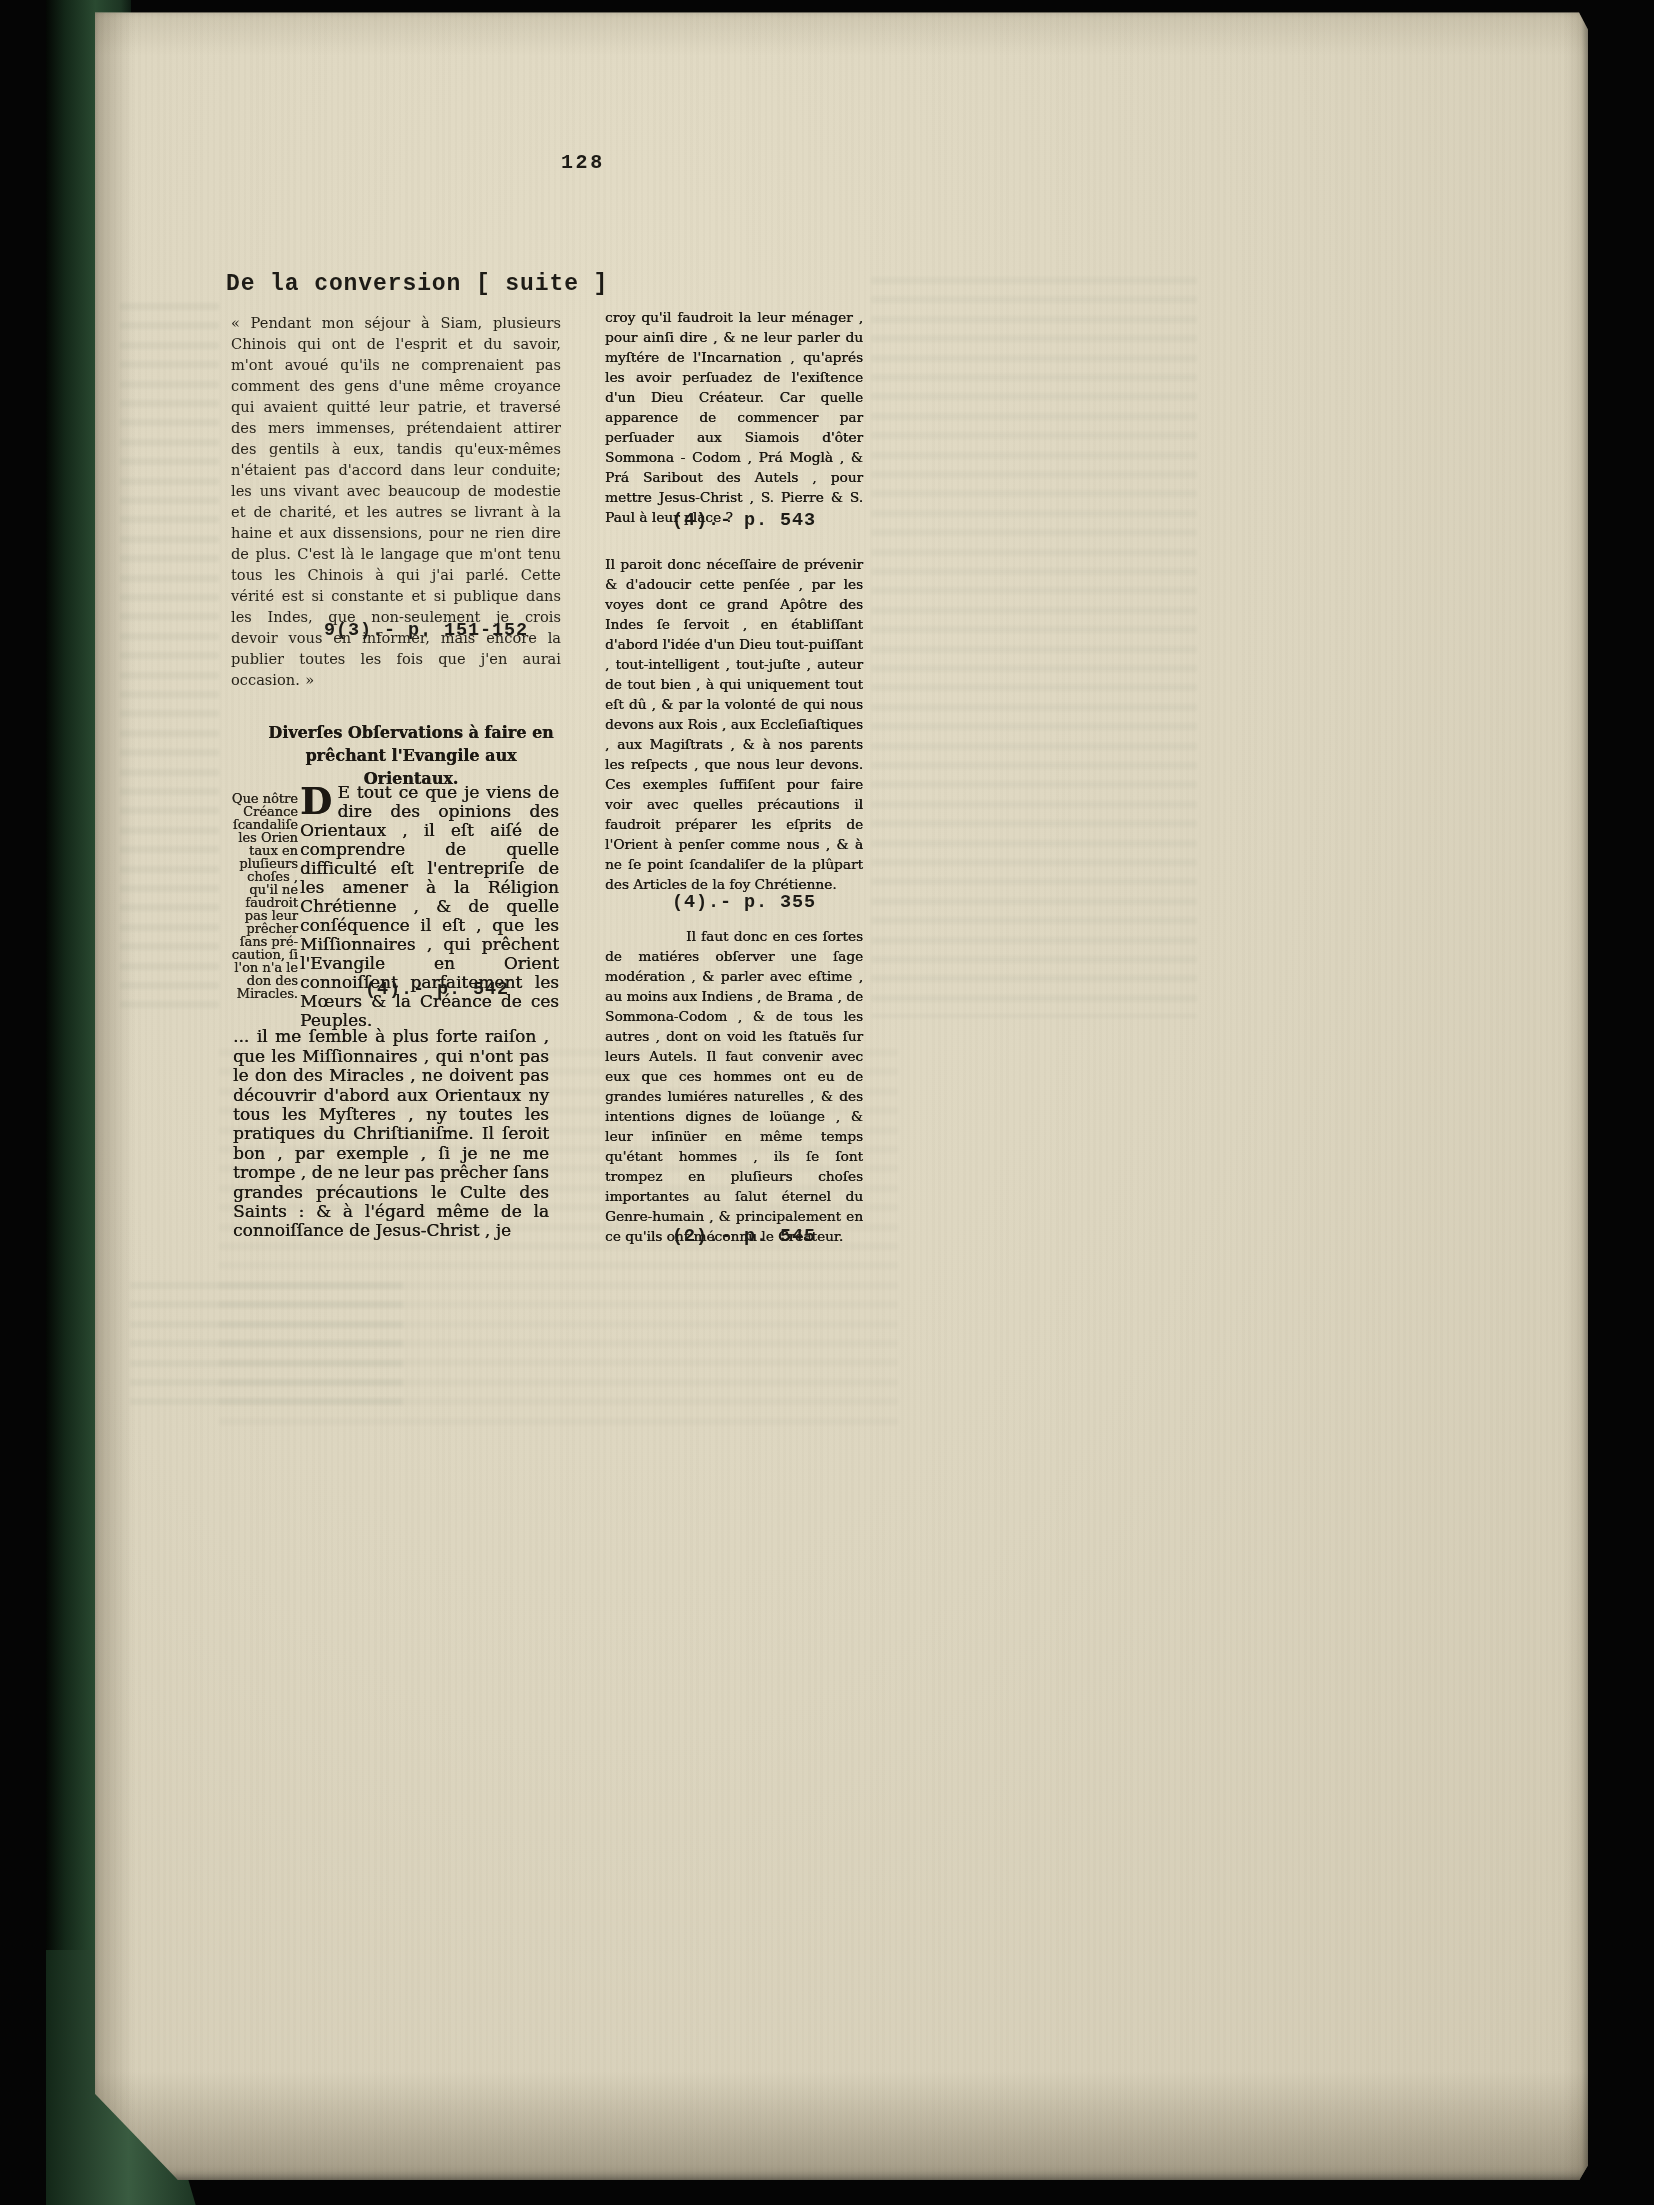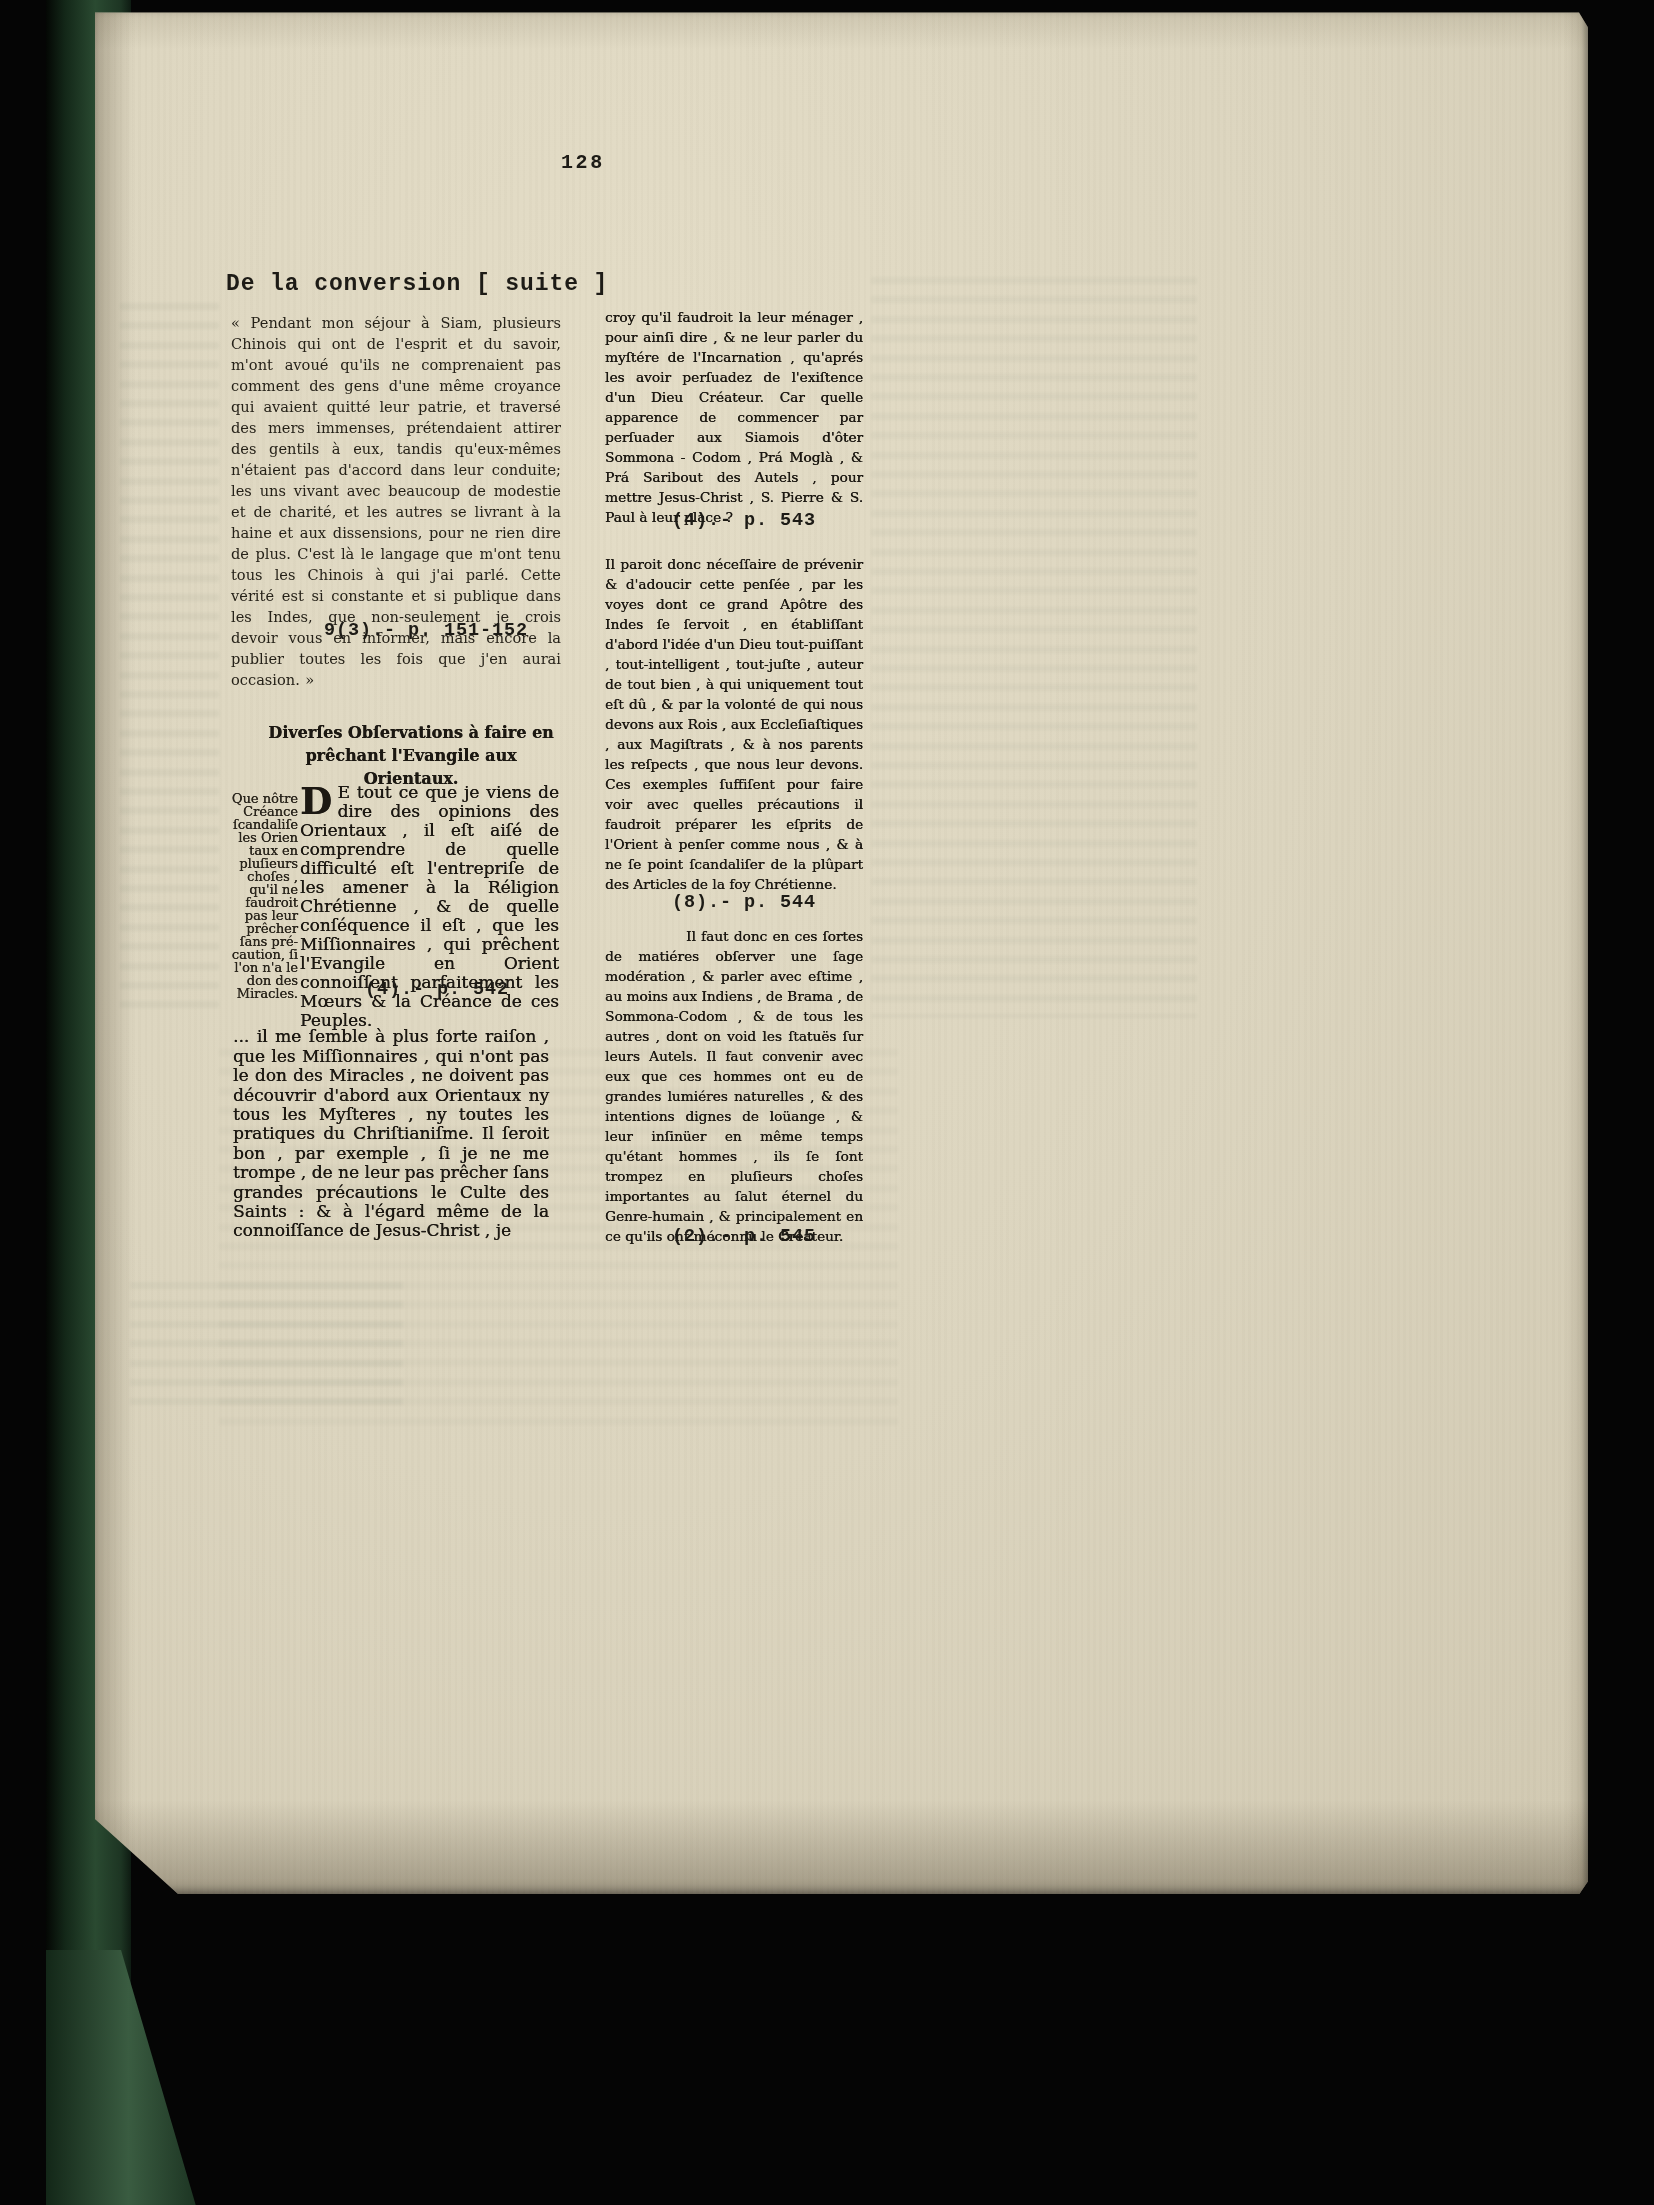--- a/index.html
+++ b/index.html
@@ -16,21 +16,21 @@
     position:absolute;left:46px;top:0;width:85px;height:2206px;
     background:linear-gradient(90deg,#040704 0%,#132718 22%,#2a4a31 58%,#1d3523 88%,#0e1b12 100%);
   }
   .spine-foot{
     position:absolute;left:46px;top:1950px;width:150px;height:256px;
     background:linear-gradient(90deg,#132718 0%,#3a5c41 55%,#1d3523 100%);
     clip-path:polygon(0 0,50% 0,100% 100%,0 100%);
   }
   
   .page{
-    position:absolute;left:95px;top:12.4px;width:1493px;height:1882px;
+    position:absolute;left:95px;top:12.4px;width:1493px;height:2168px;
     clip-path:polygon(0 0,99.4% 0,100% 0.8%,100% 99.3%,99.4% 100%,5.6% 100%,0 96%);
     background:
       linear-gradient(90deg,rgba(70,60,40,.30) 0,rgba(70,60,40,0) 2.6%),
       linear-gradient(270deg,rgba(70,60,40,.18) 0,rgba(70,60,40,0) 1.6%),
       linear-gradient(0deg,rgba(55,45,28,.34) 0,rgba(55,45,28,0) 5%),
       linear-gradient(180deg,rgba(95,85,60,.14) 0,rgba(95,85,60,0) 2%),
       repeating-linear-gradient(90deg,rgba(120,110,85,.03) 0 2.6px,rgba(0,0,0,0) 2.6px 6.2px),
       radial-gradient(ellipse at 35% 22%,#e4ddc7 0%,#dcd5bf 52%,#d1c9b2 100%);
     box-shadow:inset -4.4px 0 7px -2.6px rgba(0,0,0,.35),inset 0 -7px 10.6px -4.4px rgba(0,0,0,.40);
   }
@@ -123,21 +123,21 @@
     <div class="abs typed citation" style="left:270px;top:967px;">(4).- p. 542</div>
 
     <div class="abs serif-old old-left" style="left:138px;top:1015px;width:316px;line-height:19.4px;">... il me ſemble à plus forte raiſon , que les Miſſionnaires , qui n'ont pas le don des Miracles , ne doivent pas découvrir d'abord aux Orientaux ny tous les Myſteres , ny toutes les pratiques du Chriſtianiſme. Il ſeroit bon , par exemple , ſi je ne me trompe , de ne leur pas prêcher ſans grandes précautions le Culte des Saints : &amp; à l'égard même de la connoiſſance de Jesus-Christ , je</div>
 
     <div class="abs serif-old old-right" style="left:510px;top:295px;width:258px;">croy qu'il faudroit la leur ménager , pour ainſi dire , &amp; ne leur parler du myſtére de l'Incarnation , qu'aprés les avoir perſuadez de l'exiſtence d'un Dieu Créateur. Car quelle apparence de commencer par perſuader aux Siamois d'ôter Sommona - Codom , Prá Moglà , &amp; Prá Saribout des Autels , pour mettre Jesus-Christ , S. Pierre &amp; S. Paul à leur place ?</div>
 
     <div class="abs typed citation" style="left:577px;top:498px;">(4).- p. 543</div>
 
     <div class="abs serif-old old-right" style="left:510px;top:542px;width:258px;">Il paroit donc néceſſaire de prévenir &amp; d'adoucir cette penſée , par les voyes dont ce grand Apôtre des Indes ſe ſervoit , en établiſſant d'abord l'idée d'un Dieu tout-puiſſant , tout-intelligent , tout-juſte , auteur de tout bien , à qui uniquement tout eſt dû , &amp; par la volonté de qui nous devons aux Rois , aux Eccleſiaſtiques , aux Magiſtrats , &amp; à nos parents les reſpects , que nous leur devons. Ces exemples ſuffiſent pour faire voir avec quelles précautions il faudroit préparer les eſprits de l'Orient à penſer comme nous , &amp; à ne ſe point ſcandaliſer de la plûpart des Articles de la foy Chrétienne.</div>
 
-    <div class="abs typed citation" style="left:577px;top:880px;">(8).- p. 544</div>
+    <div class="abs typed citation" style="left:577px;top:880px;">(4).- p. 355</div>
 
     <div class="abs serif-old old-right" style="left:510px;top:914px;width:258px;text-indent:81px;">Il faut donc en ces ſortes de matiéres obſerver une ſage modération , &amp; parler avec eſtime , au moins aux Indiens , de Brama , de Sommona-Codom , &amp; de tous les autres , dont on void les ſtatuës ſur leurs Autels. Il faut convenir avec eux que ces hommes ont eu de grandes lumiéres naturelles , &amp; des intentions dignes de loüange , &amp; leur inſinüer en même temps qu'étant hommes , ils ſe ſont trompez en pluſieurs choſes importantes au ſalut éternel du Genre-humain , &amp; principalement en ce qu'ils ont méconnu le Créateur.</div>
 
     <div class="abs typed citation" style="left:577px;top:1214px;">(2).- p. 545</div>
 
   </div>
 </div>
 
 
 </body></html>

